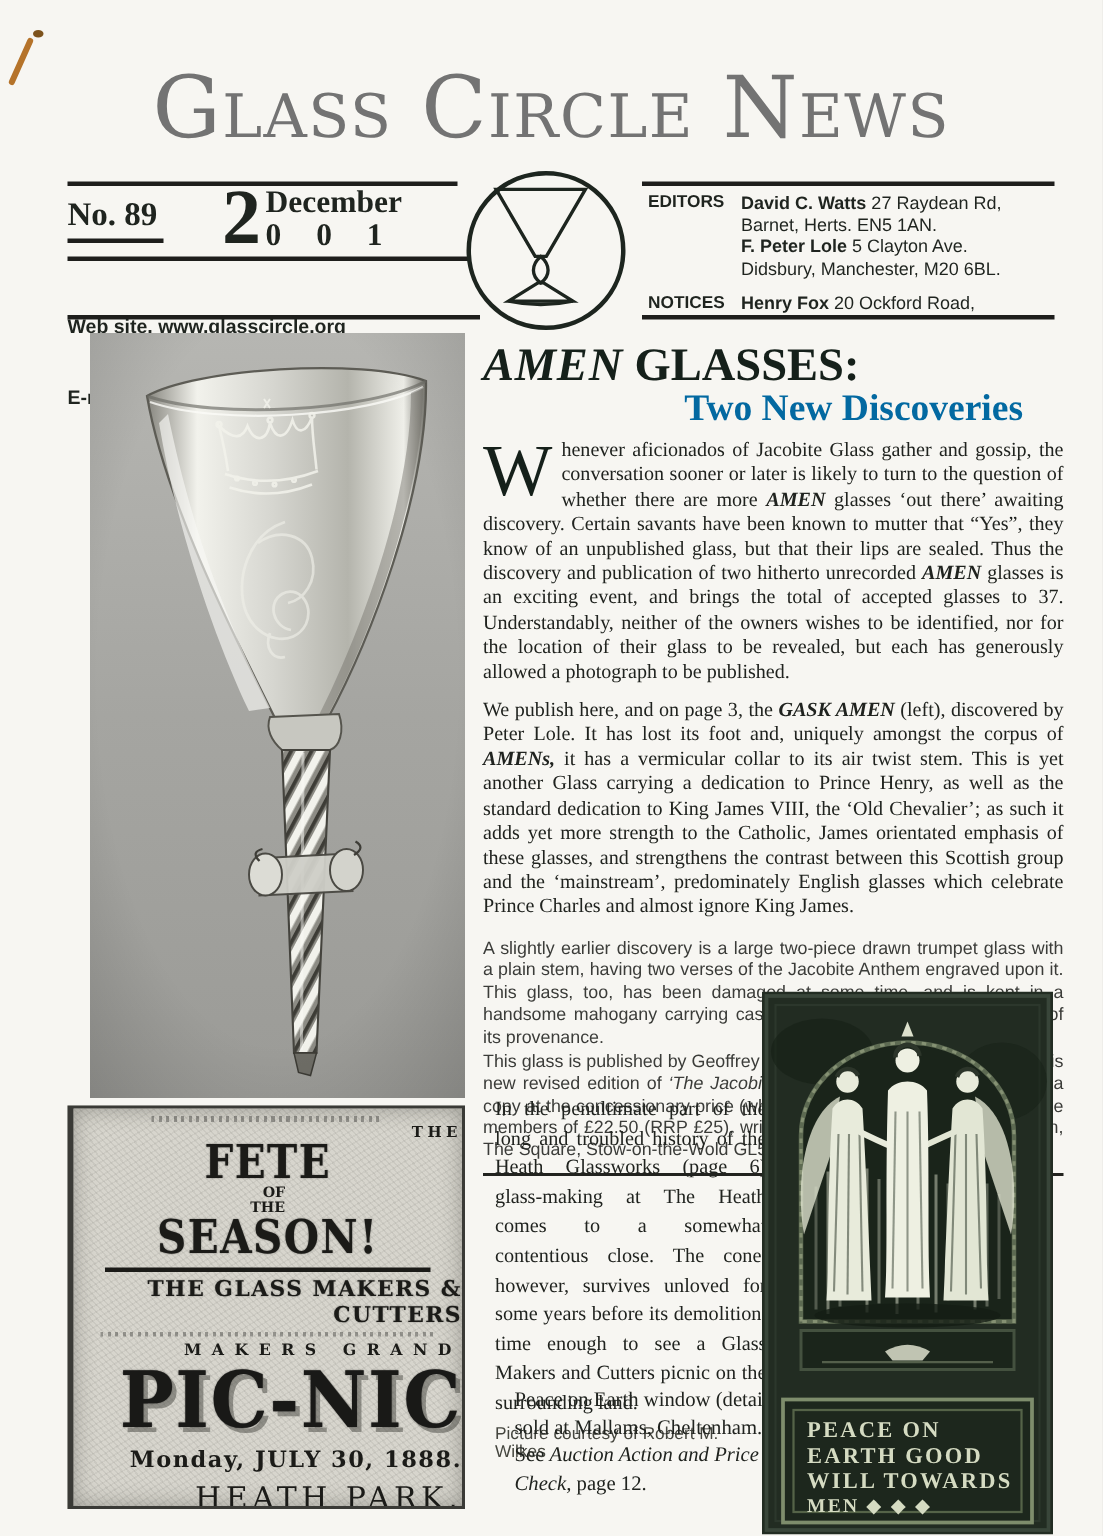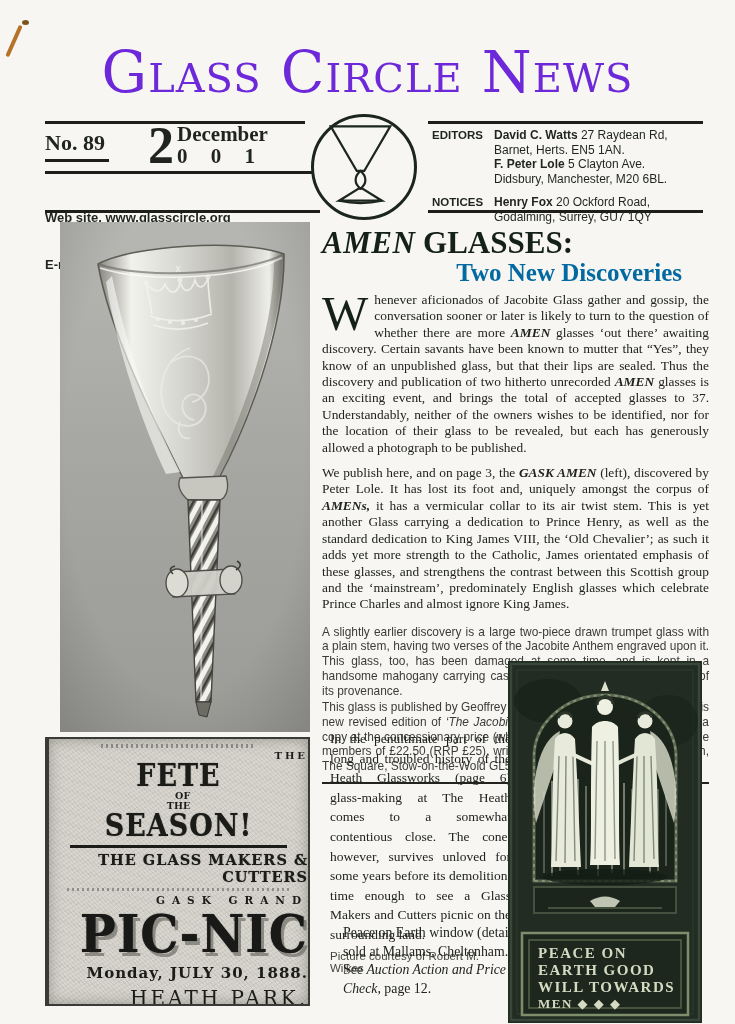--- a/index.html
+++ b/index.html
@@ -5,21 +5,21 @@
   html,body{margin:0;padding:0;background:#e9e8e4;}
   .page{position:relative;width:735px;height:1024px;background:#f7f6f2;overflow:hidden;
         font-family:"Liberation Serif",serif;color:#1f241f;}
   
   .pen-mark{position:absolute;left:12px;top:24px;width:4px;height:34px;background:#b5732a;
             transform:rotate(24deg);border-radius:2px;}
   .pen-dot{position:absolute;left:22px;top:20px;width:7px;height:5px;background:#7d531d;border-radius:50%;}
   
   .masthead{position:absolute;left:0;right:0;top:42px;text-align:center;
             font-family:"DejaVu Serif",serif;font-variant:small-caps;font-size:57px;
-            letter-spacing:1px;color:#6d28d9;line-height:60px;}
+            letter-spacing:1px;color:#737373;line-height:60px;}
   .rule{position:absolute;background:#1e1e1c;height:3px;}
   .r-lt{left:45px;top:121px;width:260px;}
   .r-rt{left:428px;top:121px;width:275px;}
   .r-lm{left:45px;top:171px;width:268px;}
   .r-lb{left:45px;top:210px;width:275px;}
   .r-rb{left:428px;top:210px;width:275px;}
   .logo-circle{position:absolute;left:311px;top:114px;width:100px;height:100px;
                border:3.5px solid #1d251f;border-radius:50%;background:#f7f6f2;}
   .issue-no{position:absolute;left:45px;top:130px;font-size:22px;font-weight:bold;
             border-bottom:3px solid #1e1e1c;padding:0 4px 3px 0;}
@@ -132,21 +132,20 @@
         <div><b>David C. Watts</b><span> 27 Raydean Rd,</span></div>
         <div>Barnet, Herts. EN5 1AN.</div>
         <div><b>F. Peter Lole</b><span> 5 Clayton Ave.</span></div>
         <div>Didsbury, Manchester, M20 6BL.</div>
       </div>
     </div>
     <div class="staff-row">
       <div class="staff-label">NOTICES</div>
       <div class="staff-val">
         <div><b>Henry Fox</b><span> 20 Ockford Road,</span></div>
-        <div>Godalming, Surrey, GU7 1QY</div>
       </div>
     </div>
   </div>
 
   <div class="glass-photo">
     <svg width="250" height="510" viewBox="0 0 250 510">
       <defs>
         <linearGradient id="bg" x1="0" y1="0" x2="0" y2="1">
           <stop offset="0" stop-color="#b6b6b2"></stop>
             <stop offset=".5" stop-color="#a5a5a1"></stop>
@@ -235,21 +234,21 @@
       <span class="fete-big">FETE</span>
       <span class="ofthe">
         <div>OF</div>
         <div>THE</div>
       </span>
       <span class="fete-big">SEASON!</span>
     </div>
     <div class="fete-rule"></div>
     <div class="makers">THE GLASS MAKERS &amp; CUTTERS</div>
     <div class="noise-line" style="width:86%;height:3px;"></div>
-    <div class="tenth">GASK GRAND</div>
+    <div class="tenth">MAKERS GRAND</div>
     <div class="picnic">PIC-NIC</div>
     <div class="pic-date">Monday, JULY 30, 1888.</div>
     <div class="heath-park">HEATH PARK,</div>
     <div class="benefit">BENEFIT OF THE SUPERANNUATED &amp; WIDOWS &amp; ORPHANS</div>
     <div class="noise-line" style="width:92%;height:3px;margin-top:4px;"></div>
     <div class="noise-line" style="width:70%;height:3px;"></div>
   </div>
 
   <div class="heath">
     <p class="heath-body">In the penultimate part of the long and troubled history of the Heath Glassworks (page 6) glass-making at The Heath comes to a somewhat contentious close. The cone, however, survives unloved for some years before its demolition, time enough to see a Glass Makers and Cutters picnic on the surrounding land.</p>

